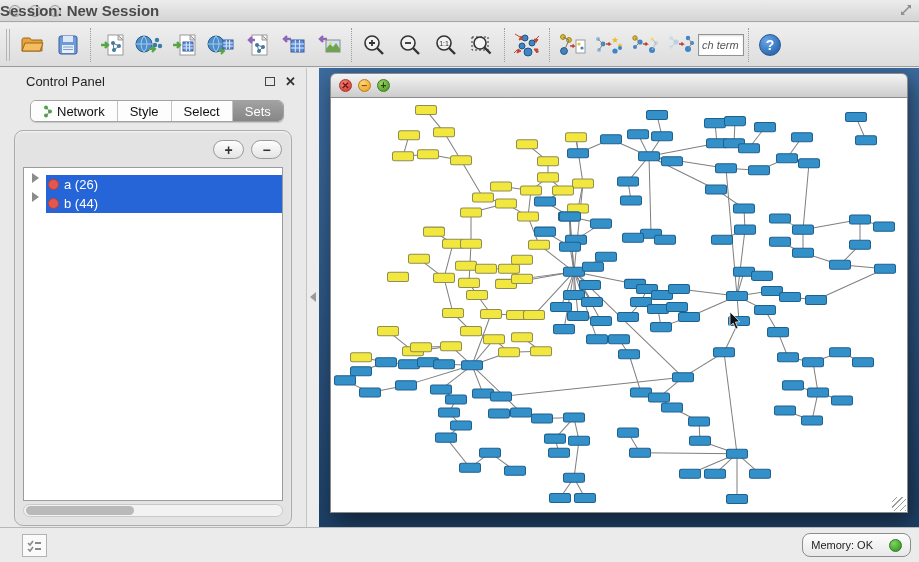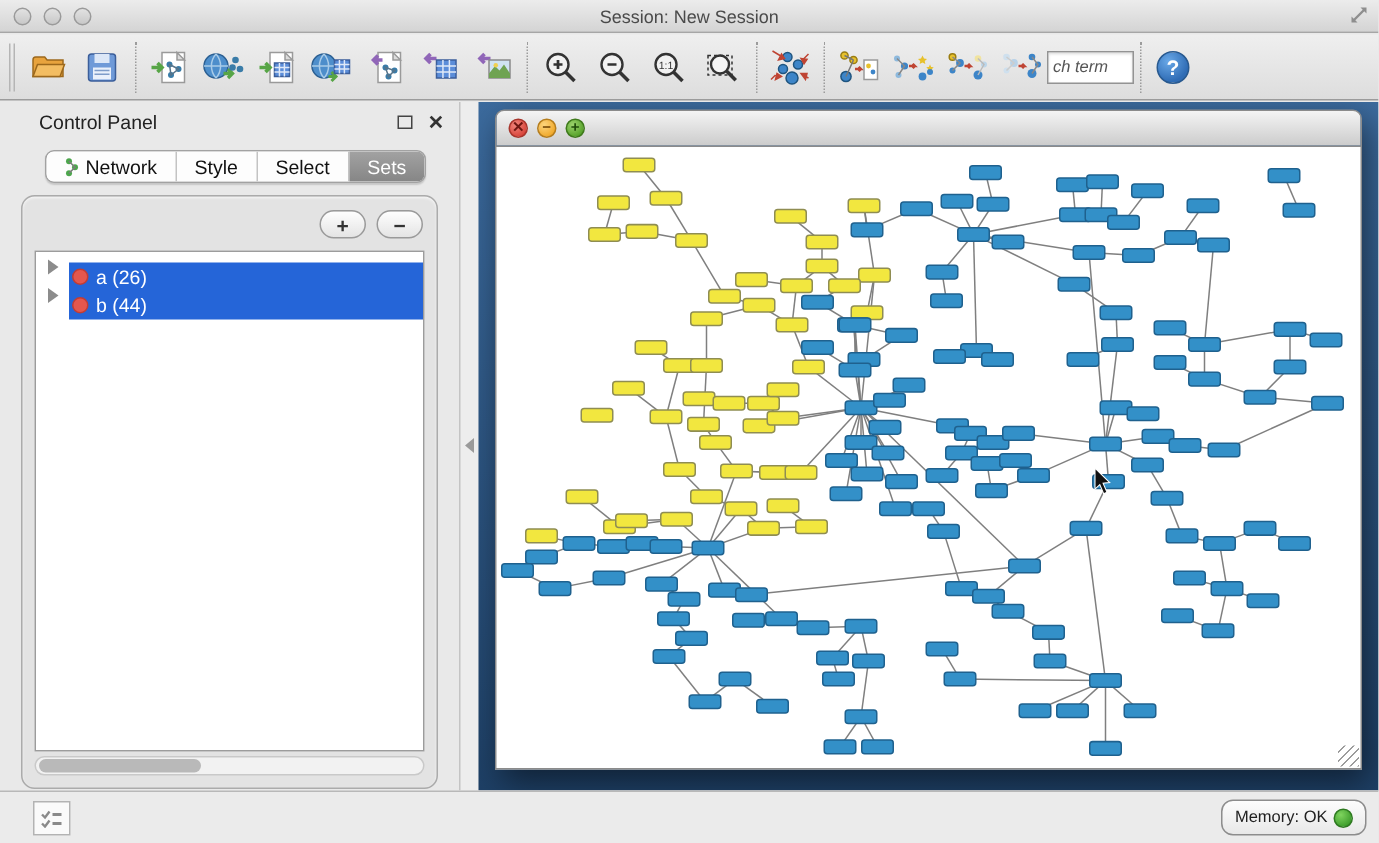--- a/index.html
+++ b/index.html
@@ -7,34 +7,34 @@
   body { position:relative; overflow:hidden; background:#e9e9e9;
          font-family:"Liberation Sans", sans-serif; color:#222; }
 
   
   .titlebar { position:absolute; top:0; left:0; right:0; height:22px;
     background:linear-gradient(#ececec,#d4d4d4); border-bottom:1px solid #a6a6a6;
     display:flex; align-items:center; }
   .lights { display:flex; gap:8px; margin-left:9px; }
   .light { width:12px; height:12px; border-radius:50%;
     background:linear-gradient(#e2e2e2,#c8c8c8); border:1px solid #9a9a9a; }
-  .win-title { position:absolute; left:0; right:0; text-align:center;
-    font-size:12px; color:#4a4a4a; }
+  .win-title { position:absolute; left:0; right:0; 
+    font-size:15px; color:#4a4a4a;font-weight:bold; }
   .fs-icon { position:absolute; right:6px; top:3px; }
 
   
   .toolbar { position:absolute; top:23px; left:0; right:0; height:44px;
     background:linear-gradient(#efefef,#dddddd); border-bottom:1px solid #9b9b9b;
     display:flex; align-items:center; padding:0 4px; }
   .tb-handle { width:4px; height:32px; border-left:1px solid #b5b5b5;
     border-right:1px solid #b5b5b5; margin:0 4px 0 2px; }
   .tbtn { width:36px; height:36px; display:flex; align-items:center; justify-content:center;
     border-radius:4px; }
   .tb-sep { width:1px; height:34px; border-left:1px dotted #9c9c9c; margin:0 4px; }
-  .search-box { width:58px; height:22px; border:1px solid #939393; background:#fff;
+  .search-box { width:46px; height:22px; border:1px solid #939393; background:#fff;
     font-style:italic; font-size:11px; color:#555; padding:0 3px;
     box-shadow:inset 0 1px 2px rgba(0,0,0,.15); font-family:"Liberation Sans",sans-serif; }
   .help-btn { width:22px; height:22px; border-radius:50%;
     background:radial-gradient(circle at 35% 30%, #6aa9e8, #2f6cb5 70%);
     border:1px solid #28598f; color:#fff; font-weight:bold; font-size:14px;
     display:flex; align-items:center; justify-content:center; margin-left:6px; }
 
   
   .control { position:absolute; left:0; top:68px; width:306px; height:459px;
     background:#e9e9e9; }
@@ -118,21 +118,21 @@
     background:repeating-linear-gradient(135deg, transparent 0 3px, #9c9c9c 3px 4px); }
 
   
   .statusbar { position:absolute; left:0; bottom:0; right:0; height:35px;
     background:#ebebeb; border-top:1px solid #b8b8b8; }
   .task-btn { position:absolute; left:22px; top:6px; width:25px; height:23px;
     border:1px solid #b3b3b3; background:#fafafa; display:flex; align-items:center;
     justify-content:center; }
   .mem-pill { position:absolute; right:8px; top:5px; height:24px; border:1px solid #8d8d8d;
     border-radius:8px; background:linear-gradient(#fdfdfd,#e8e8e8); display:flex;
-    align-items:center; gap:4px; padding:0 8px; font-size:11px; color:#222; }
+    align-items:center; gap:16px; padding:0 8px; font-size:11px; color:#222; }
   .mem-dot { width:13px; height:13px; border-radius:50%;
     background:radial-gradient(circle at 35% 30%, #7fd45e, #3f9e2d 75%);
     border:1px solid #2e7a20; }
 </style>
 </head>
 <body>
 
 <div class="titlebar">
   <div class="lights">
     <div class="light"></div>

